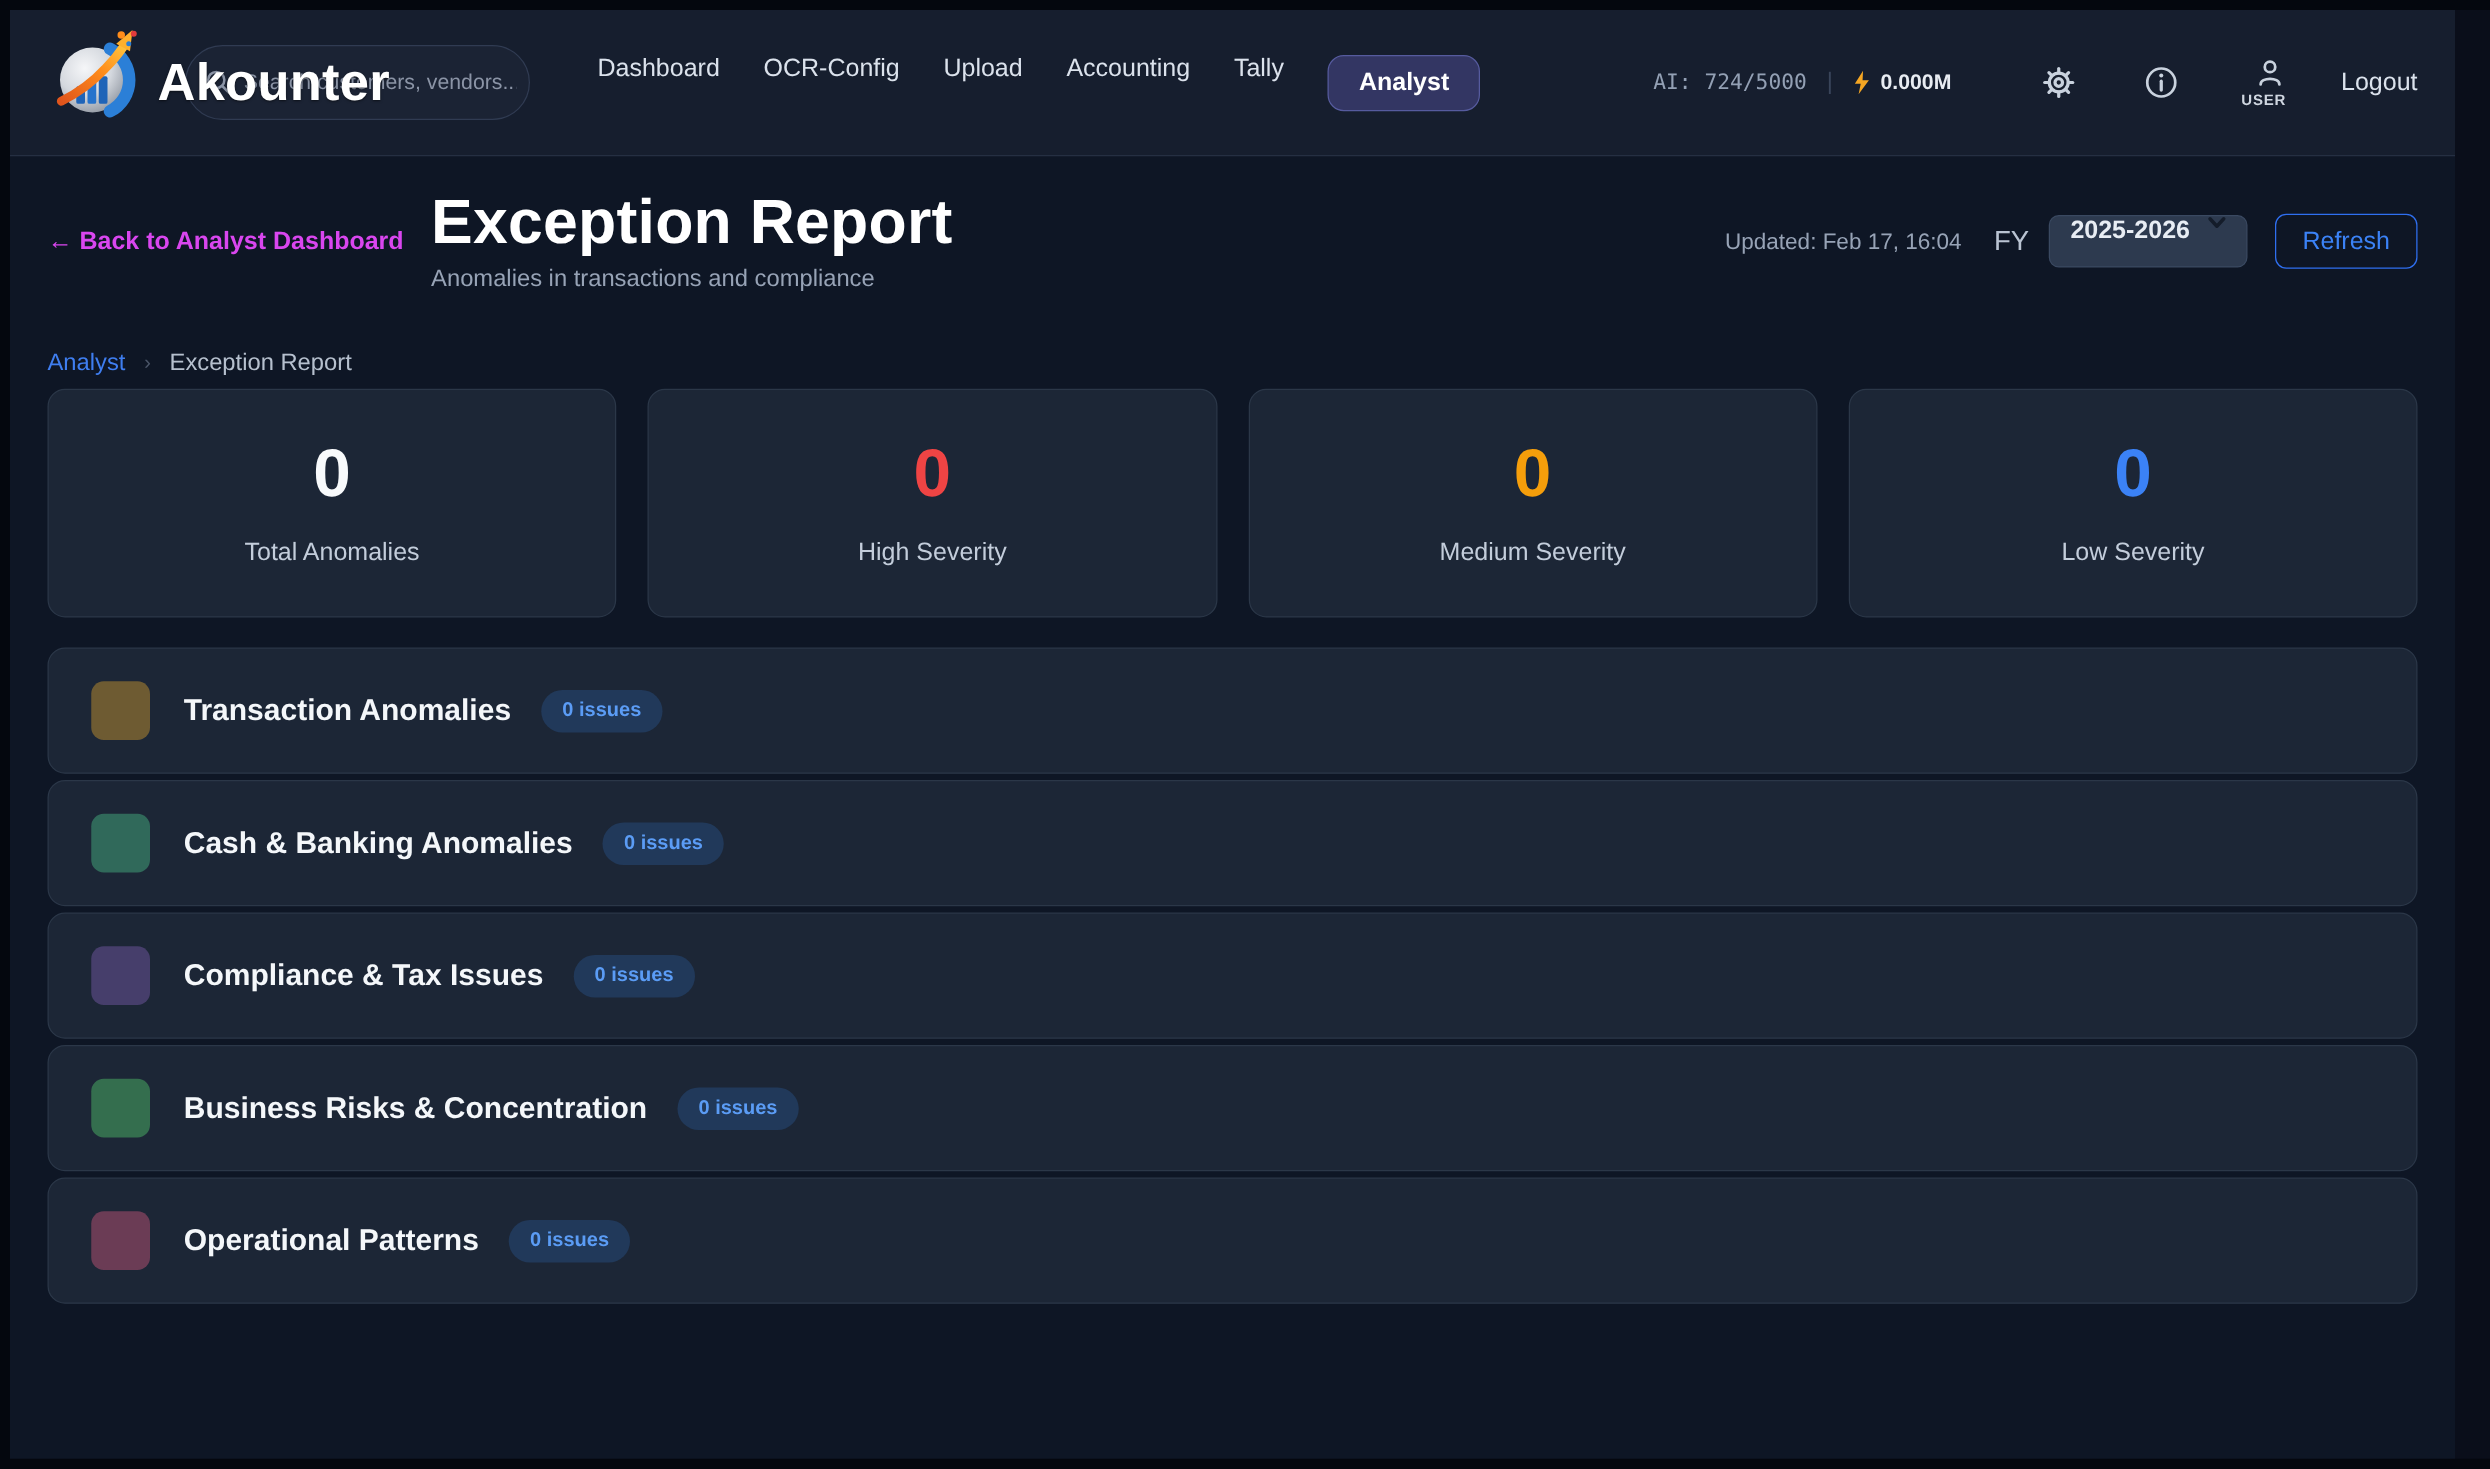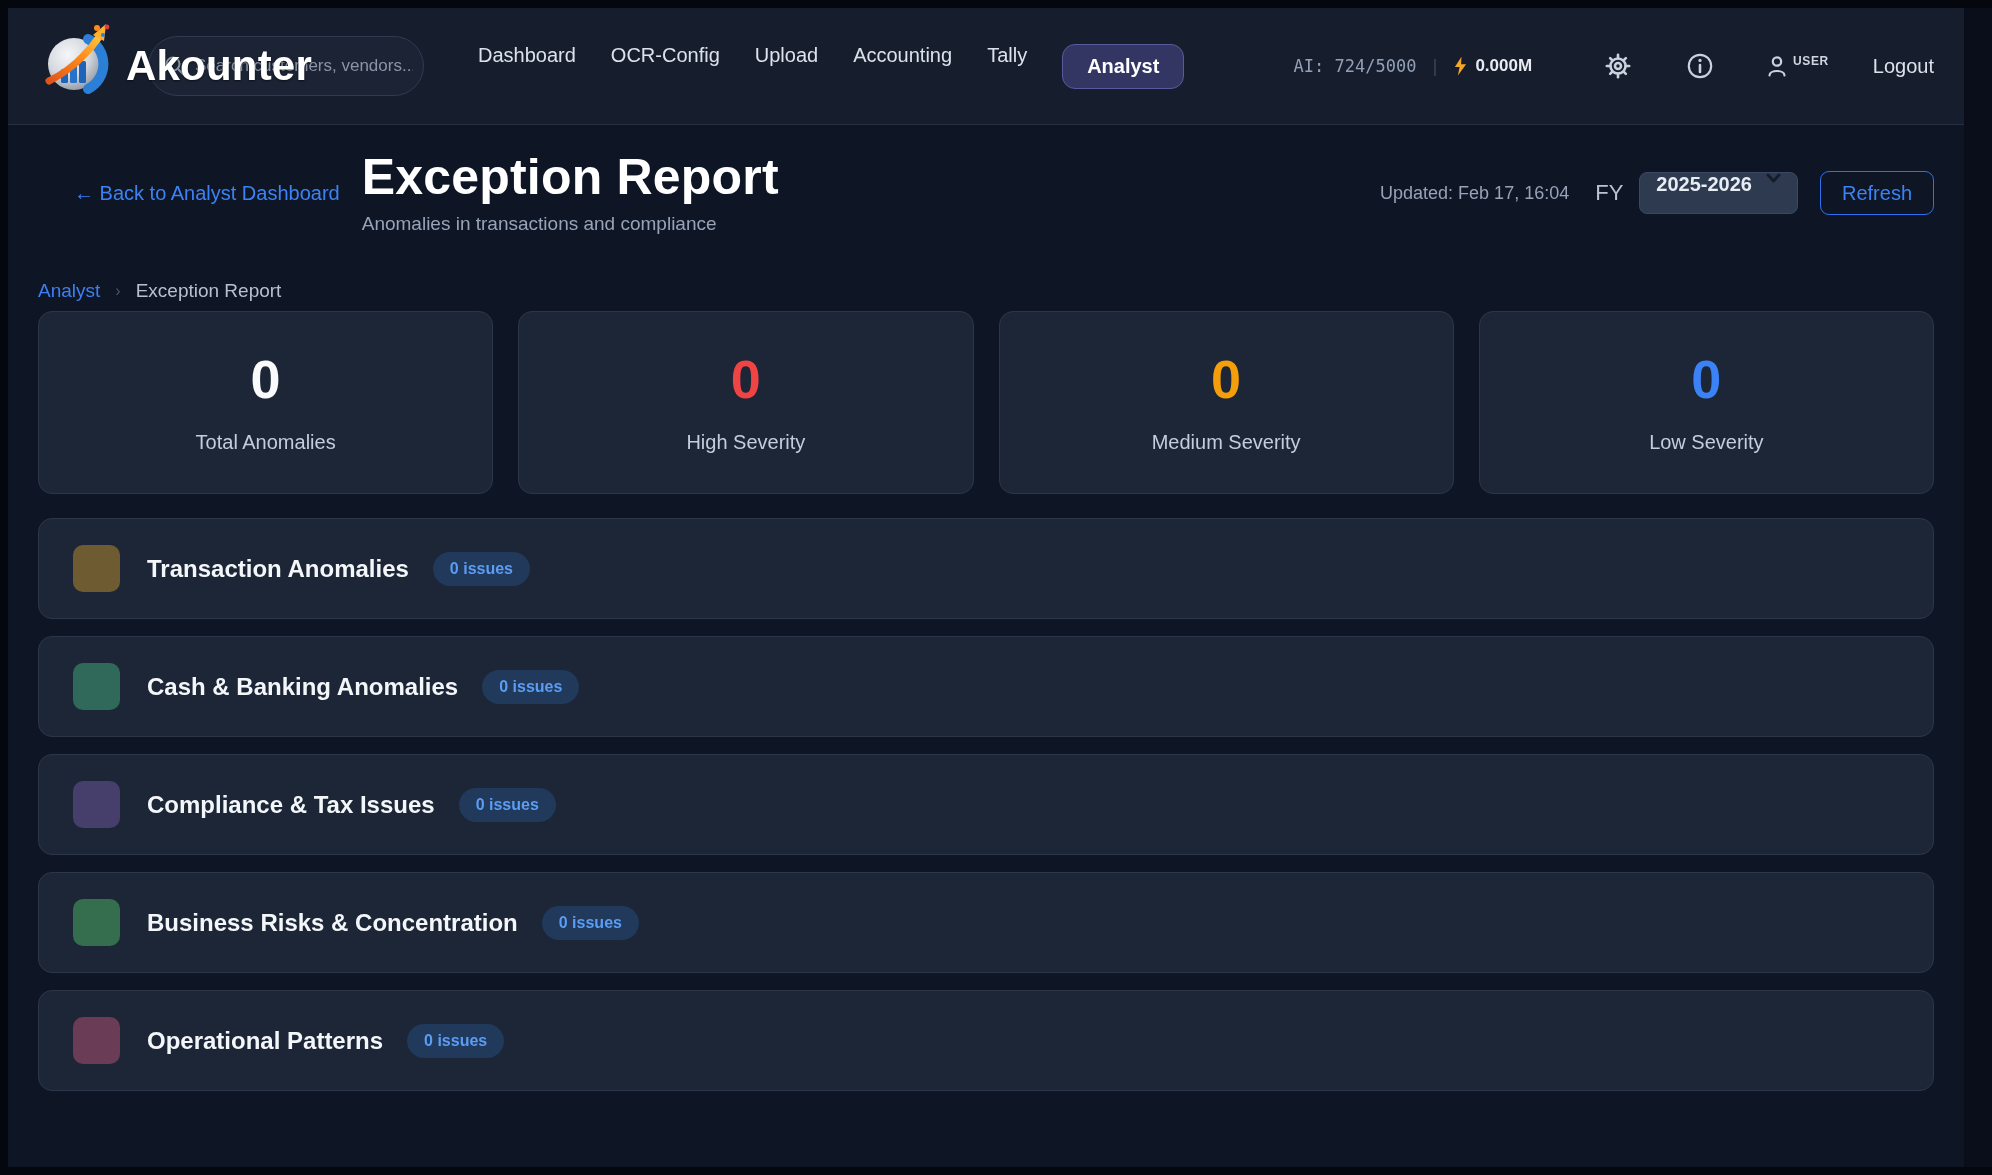--- a/index.html
+++ b/index.html
@@ -29,28 +29,28 @@
     padding:10px 24px; color:#ffffff; font-weight:600; }
 
   .nav-right { margin-left:auto; display:flex; align-items:center; }
   .ai-quota { font-family:"DejaVu Sans Mono",monospace; font-size:17px; color:#93a0b4; white-space:nowrap; }
   .nav-divider { color:#39455a; font-size:19px; margin:0 16px; }
   .energy { display:flex; align-items:center; gap:7px; font-family:Liberation Sans, sans-serif;
     font-size:17px; font-weight:700; color:#e8ecf2; white-space:nowrap; }
   .icon-btn { display:flex; align-items:center; justify-content:center; cursor:pointer; }
   .gear-btn { margin-left:72px; }
   .info-btn { margin-left:54px; }
-  .user-block { margin-left:50px; display:flex; flex-direction:row; align-items:flex-start; gap:3px; cursor:pointer; }
+  .user-block { margin-left:50px; display:flex; flex-direction:column; align-items:flex-end; gap:3px; cursor:pointer; }
   .user-label { font-size:12px; font-weight:700; color:#cfd6e0; letter-spacing:0.6px; }
   .logout { margin-left:44px; font-size:20px; color:#dbe2ec; cursor:pointer; }
 
   
   .content { padding:0 30px; }
   .header-row { margin-top:26px; display:flex; align-items:center; }
-  .back-link { color:#3b82f6; font-size:20px; font-weight:400; flex:none; cursor:pointer;margin-left:36px; }
+  .back-link { color:#d946ef; font-size:20px; font-weight:700; flex:none; cursor:pointer; }
   .title-block { margin-left:22px; }
   .page-title { font-size:50px; font-weight:800; color:#ffffff; line-height:1.04; letter-spacing:0.2px; }
   .page-subtitle { margin-top:10px; font-size:19px; color:#97a3b6; }
   .header-right { margin-left:auto; display:flex; align-items:center; }
   .updated { font-size:18px; color:#97a3b6; }
   .fy-label { font-size:22px; color:#b9c3d2; margin-left:26px; }
   .fy-select { margin-left:16px; background:#2d3a4f; border:1px solid #3a4961; border-radius:8px;
     height:42px; padding:0 16px; display:flex; align-items:flex-start; gap:14px;
     color:#e8edf4; font-size:20px; font-weight:600; cursor:pointer; }
   .refresh-btn { margin-left:22px; height:44px; padding:0 21px; background:transparent;
@@ -64,21 +64,21 @@
   .crumb-current { color:#b6c0ce; }
 
   
   .stats { margin-top:8px; display:grid; grid-template-columns:repeat(4,1fr); gap:25px; }
   .stat-card { height:183px; background:#1c2636; border:1px solid #2b3748; border-radius:14px;
     display:flex; flex-direction:column; align-items:center; justify-content:center; gap:25px; }
   .stat-value { font-size:54px; font-weight:700; line-height:1; }
   .stat-label { font-size:20px; color:#c3cddb; }
 
   
-  .sections { margin-top:24px; display:flex; flex-direction:column; gap:17px; }
+  .sections { margin-top:24px; display:flex; flex-direction:column; gap:5px; }
   .section-card { height:101px; background:#1c2636; border:1px solid #2b3748; border-radius:14px;
     display:flex; align-items:center; padding:0 34px; cursor:pointer; }
   .section-icon { width:47px; height:47px; border-radius:10px; flex:none; }
   .section-title { margin-left:27px; font-size:24px; font-weight:700; color:#f4f7fa; white-space:nowrap; }
   .issue-badge { margin-left:24px; background:#21395a; color:#5b9cf5; font-size:16px; font-weight:600;
     padding:8px 17px; border-radius:999px; white-space:nowrap; }
 
   svg { display:block; }
 </style>
 </head>

